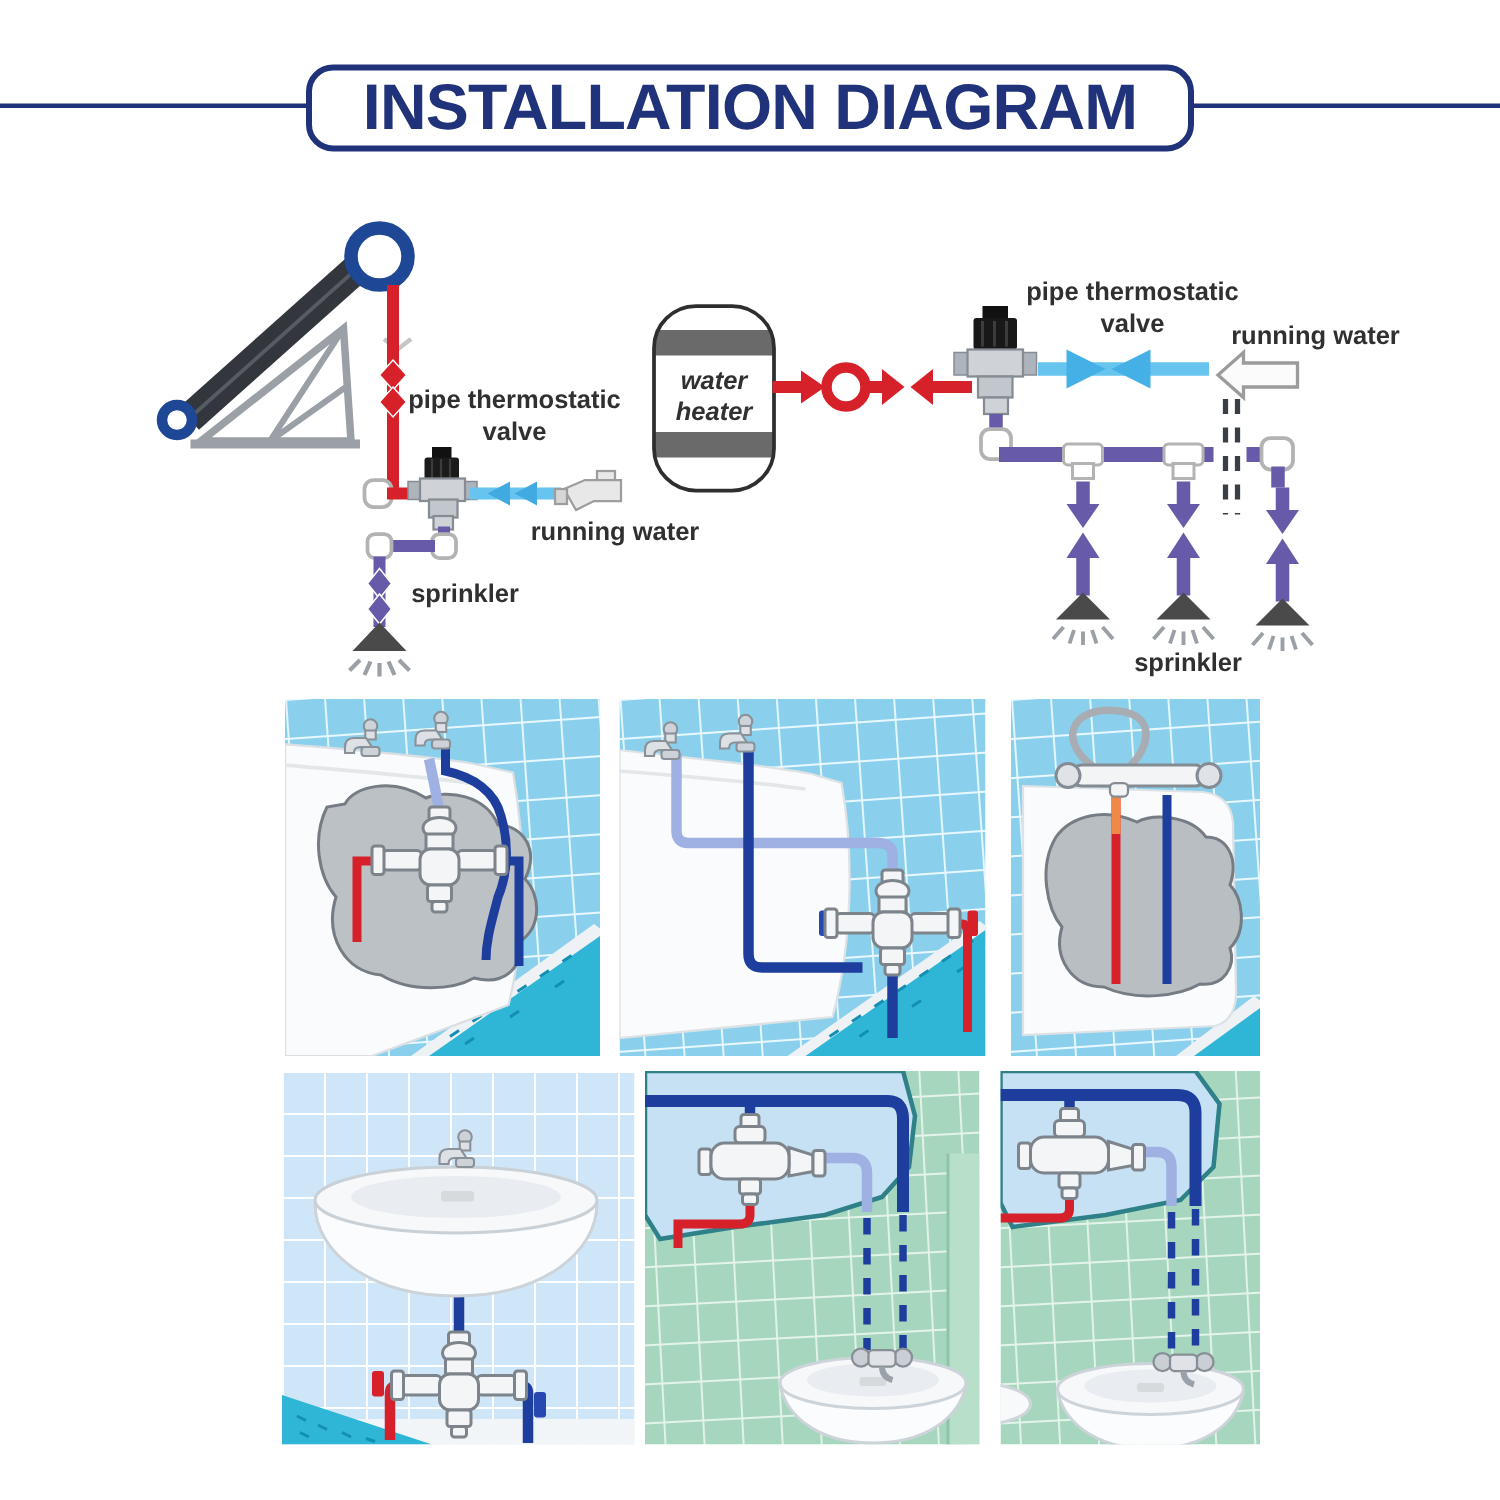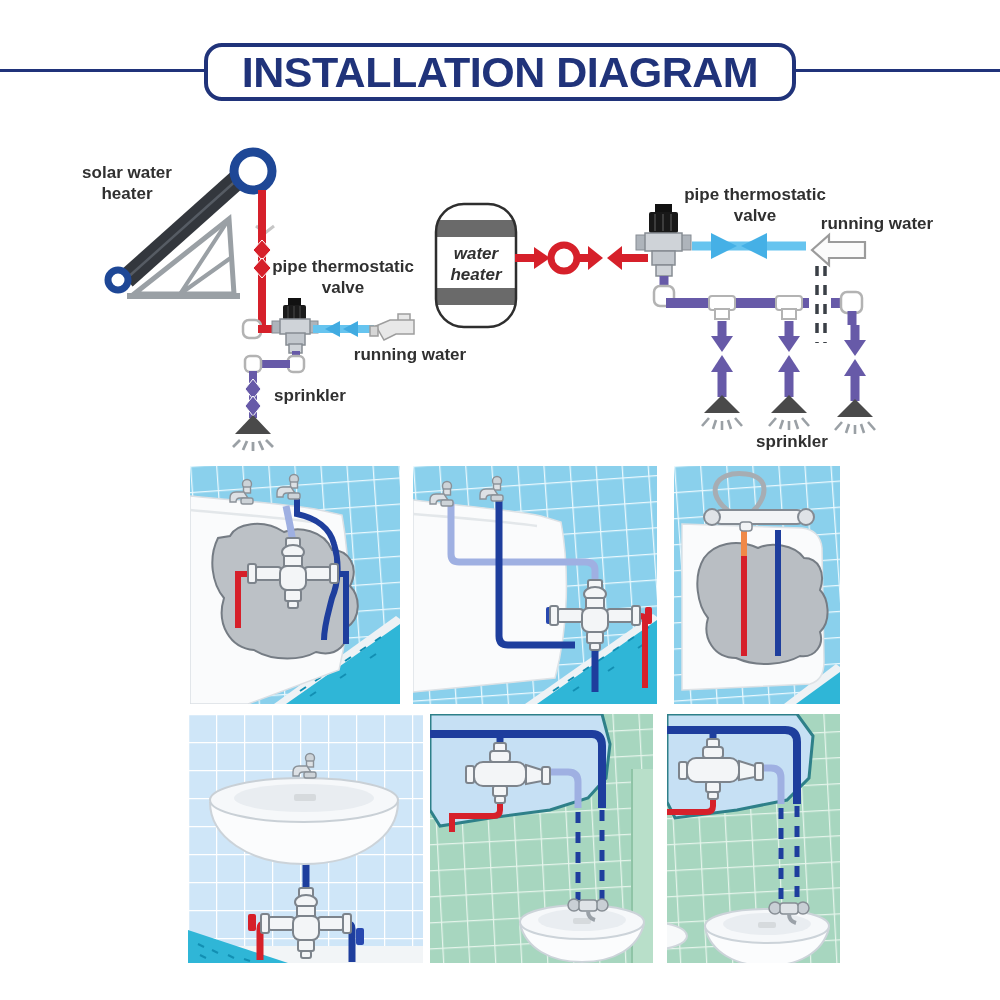--- a/index.html
+++ b/index.html
@@ -194,21 +194,20 @@
           <rect x="776" y="166" width="26" height="14" rx="3"></rect>
           <rect x="782" y="179" width="14" height="10"></rect>
         </g>
       </g>
       <use href="#sprk" x="722" y="189"></use>
       <use href="#sprk" x="789" y="189"></use>
       <use href="#sprk" x="855" y="193"></use>
     </g>
   </svg>
 
-  <div class="label" style="left:57px;top:162px;width:140px;">solar water heater</div>
   <div class="label" style="left:257px;top:256px;width:172px;">pipe thermostatic valve</div>
   <div class="label" style="left:340px;top:344px;width:140px;">running water</div>
   <div class="label" style="left:265px;top:385px;width:90px;">sprinkler</div>
   <div class="label" style="left:431px;top:243px;width:90px;font-style:italic;">water heater</div>
   <div class="label" style="left:669px;top:184px;width:172px;">pipe thermostatic valve</div>
   <div class="label" style="left:807px;top:213px;width:140px;">running water</div>
   <div class="label" style="left:742px;top:431px;width:100px;">sprinkler</div>
 
   <div class="cell c1">
     <svg viewBox="0 0 210 238">

